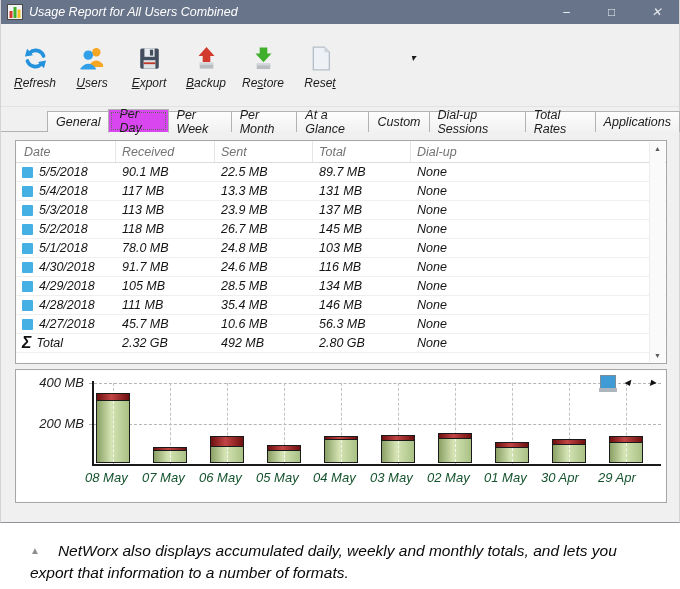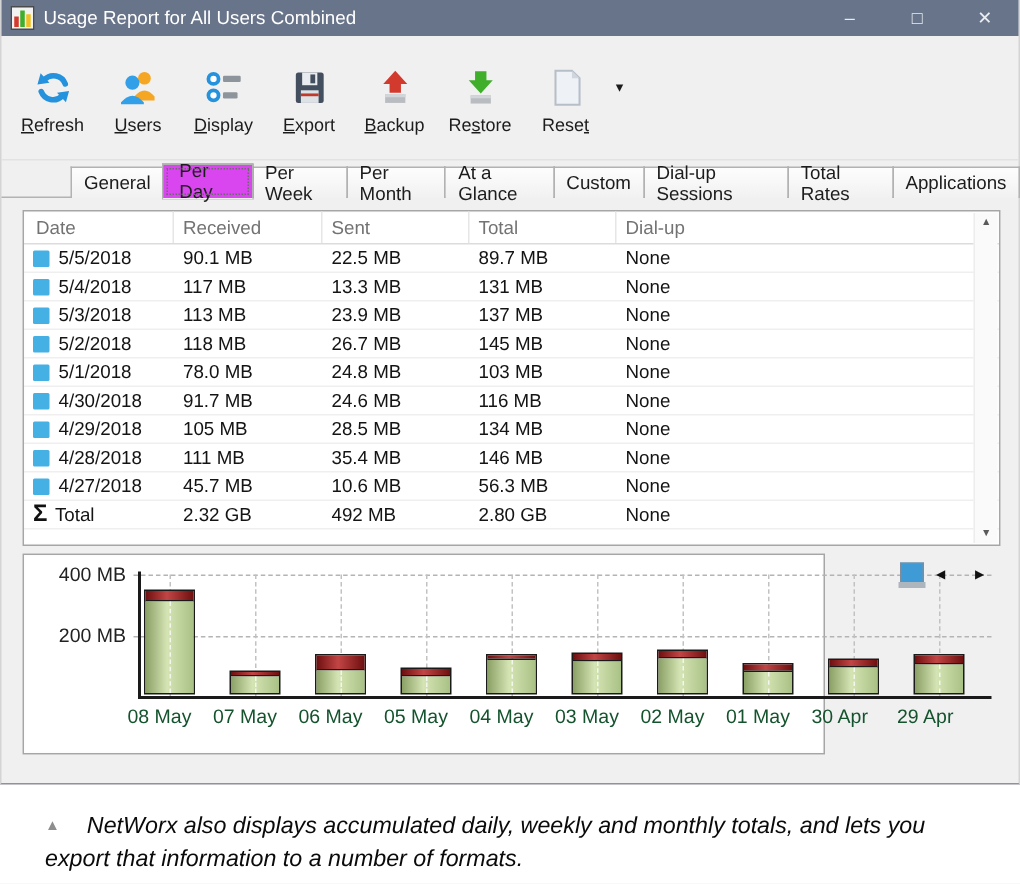--- a/index.html
+++ b/index.html
@@ -1,19 +1,19 @@
 <!DOCTYPE html>
 <html><head>
 <meta charset="utf-8">
 <style>
   * { margin:0; padding:0; box-sizing:border-box; }
   body { width:680px; height:589px; background:#ffffff; font-family:"Liberation Sans", sans-serif; overflow:hidden; }
 
   .window { position:relative; width:680px; height:523px; background:#f0f0f0;
-            border-left:1px solid #d4d4d4; border-right:1px solid #d4d4d4; border-bottom:1px solid #8f9399; }
+            border-left:1px solid #d4d4d4; border-right:1px solid #d4d4d4; border-bottom:1px solid #8f9399;font-style:italic; }
 
   
   .titlebar { position:absolute; top:0; left:0; right:0; height:24px; background:#68748a;
               display:flex; align-items:center; }
   .titlebar .app-icon { width:16px; height:16px; margin:0 6px 0 6px; flex:0 0 auto; }
   .titlebar .title { color:#ffffff; font-size:12.5px; flex:1 1 auto; white-space:nowrap; }
   .win-controls { display:flex; height:100%; }
   .win-btn { width:45px; height:100%; display:flex; align-items:center; justify-content:center;
              color:#e9edf2; font-size:12px; cursor:default; }
 
@@ -46,21 +46,21 @@
   .trow { height:19px; border-bottom:1px solid #efefef; }
   .tcell { font-size:12.5px; color:#141414; display:flex; align-items:center; padding-left:6px; white-space:nowrap; }
   .datecell { gap:6px; }
   .sq-icon { width:11px; height:11px; border-radius:1px; flex:0 0 auto; }
   .sigma-icon { font-size:16px; font-weight:bold; color:#111; line-height:1; margin-right:-1px; }
   .vscroll { position:absolute; top:1px; right:1px; bottom:1px; width:16px; background:#fafafa; border-left:1px solid #ededed;
              display:flex; flex-direction:column; justify-content:space-between; align-items:center; padding:3px 0; }
   .scroll-arrow { font-size:7px; color:#5a5a5a; line-height:1; }
 
   
-  .chart-panel { position:absolute; top:369px; left:14px; width:535px; height:134px; background:#ffffff;
+  .chart-panel { position:absolute; top:369px; left:14px; width:652px; height:134px; background:#ffffff;
                  border:1px solid #a6a6a6; box-shadow:inset 0 0 0 1px #fdfdfd; }
   .chart-plot { position:absolute; inset:0; }
   .ylabel { position:absolute; width:68px; text-align:right; font-size:13px; color:#222; }
   .hgrid { position:absolute; border-top:1px dashed #b4b4b4; height:0; }
   .vgrid { position:absolute; border-left:1px dashed #c2c2c2; width:0; }
   .yaxis { position:absolute; width:2px; background:#1a1a1a; }
   .xaxis { position:absolute; height:2px; background:#1a1a1a; }
   .bar { position:absolute; border:1px solid #1a1a1a; display:flex; flex-direction:column; }
   .bar-cap { width:100%; border-bottom:1px solid #1a1a1a; }
   .bar-body { position:relative; width:100%; flex:1; }
@@ -118,31 +118,20 @@
             <path d="M12.5 23 q8 -9.5 16 0 v3 h-16 z" fill="#f5a623"></path>
             <circle cx="11" cy="12" r="5.6" fill="#31a0e8"></circle>
             <path d="M2 27.5 q9 -10.5 18 0 v1.5 h-18 z" fill="#31a0e8"></path>
           </svg>
         </div>
         <div class="tb-label"><u>U</u>sers</div>
       </div>
       <div class="tb-btn">
         <div class="tb-icon">
           <svg viewBox="0 0 32 32">
-            <circle cx="7.5" cy="9" r="4" fill="#fff" stroke="#2492dc" stroke-width="3"></circle>
-            <rect x="15" y="6.5" width="14" height="5" rx="1" fill="#8d949b"></rect>
-            <circle cx="7.5" cy="22" r="4" fill="#fff" stroke="#2492dc" stroke-width="3"></circle>
-            <rect x="15" y="19.5" width="11.5" height="5" rx="1" fill="#8d949b"></rect>
-          </svg>
-        </div>
-        <div class="tb-label"><u>D</u>isplay</div>
-      </div>
-      <div class="tb-btn">
-        <div class="tb-icon">
-          <svg viewBox="0 0 32 32">
             <rect x="5" y="4" width="22" height="24" rx="2" fill="#434e5e"></rect>
             <rect x="10" y="4" width="12" height="10" fill="#e8ecf0"></rect>
             <rect x="16.5" y="5.5" width="3.8" height="7" fill="#434e5e"></rect>
             <rect x="9" y="18" width="14" height="10" fill="#dde2e7"></rect>
             <rect x="9" y="20.5" width="14" height="2.2" fill="#c0392b"></rect>
           </svg>
         </div>
         <div class="tb-label"><u>E</u>xport</div>
       </div>
       <div class="tb-btn">

